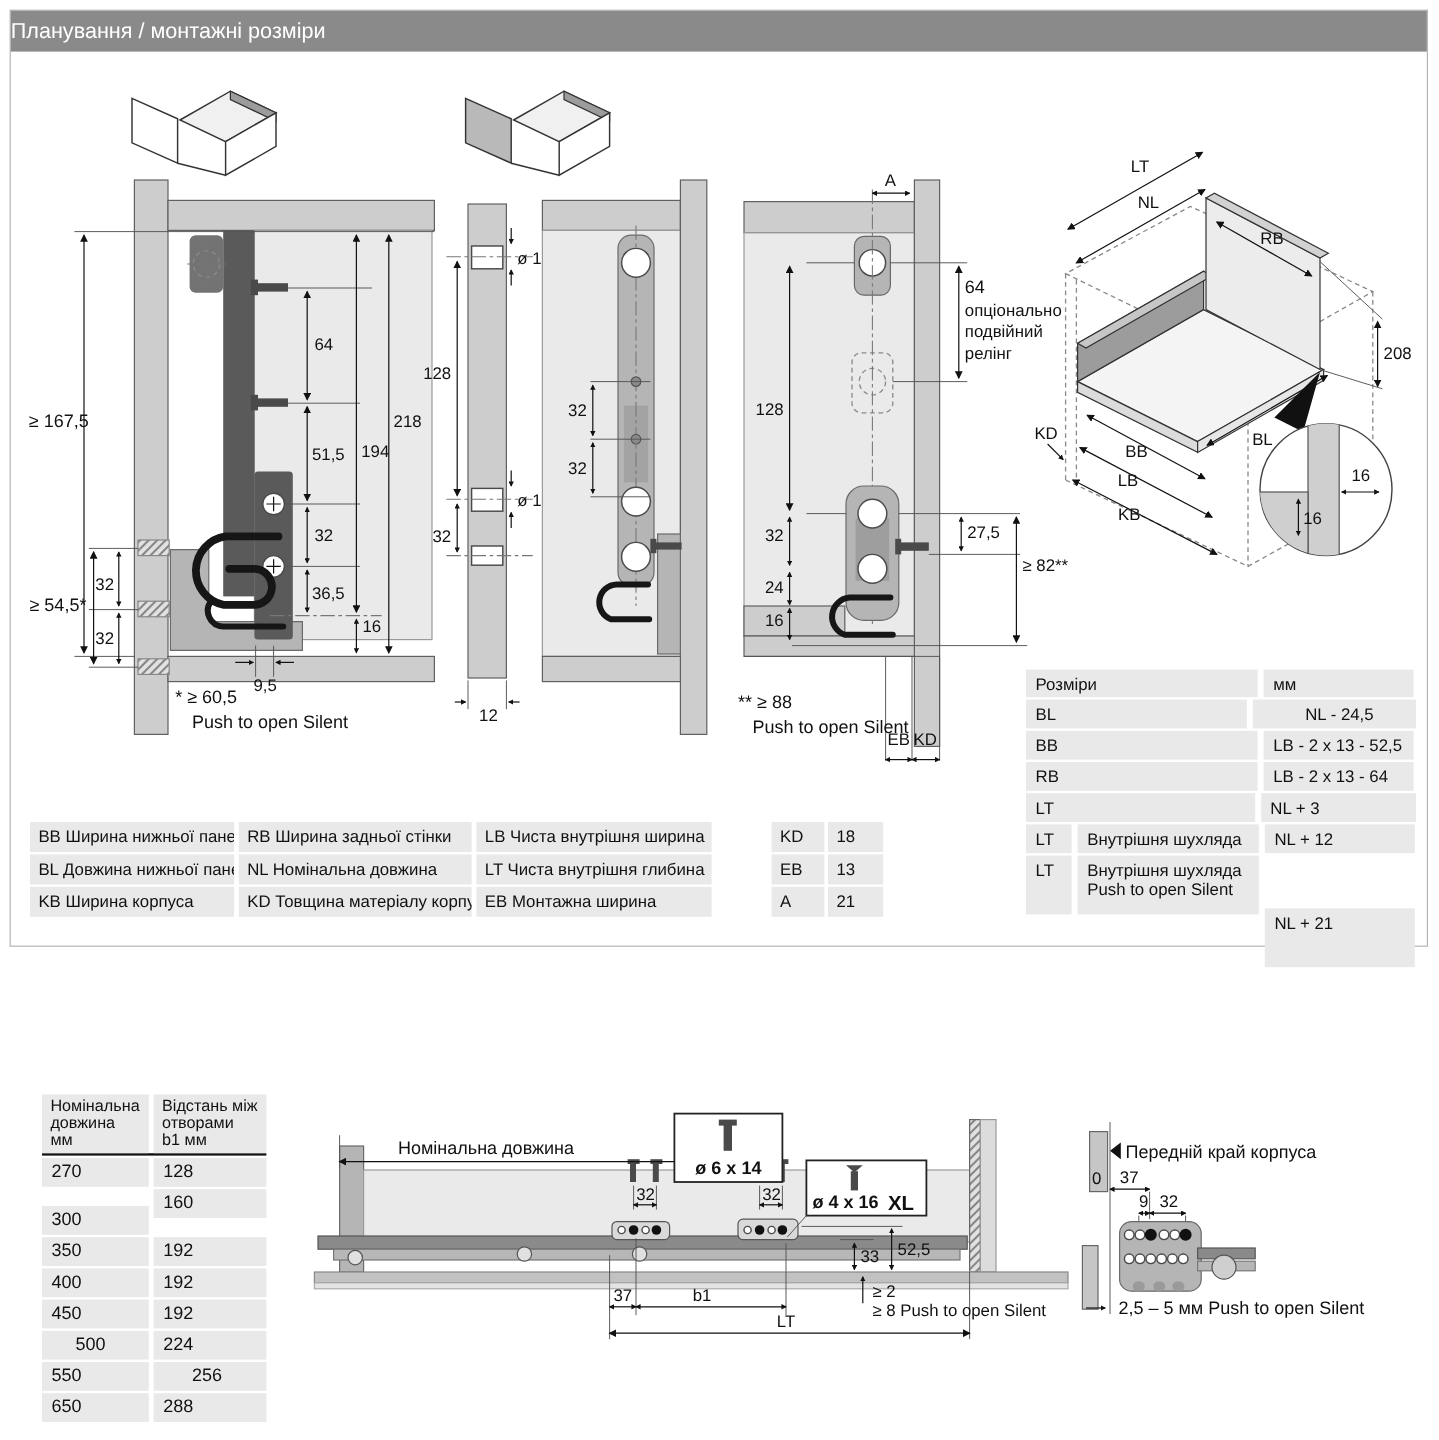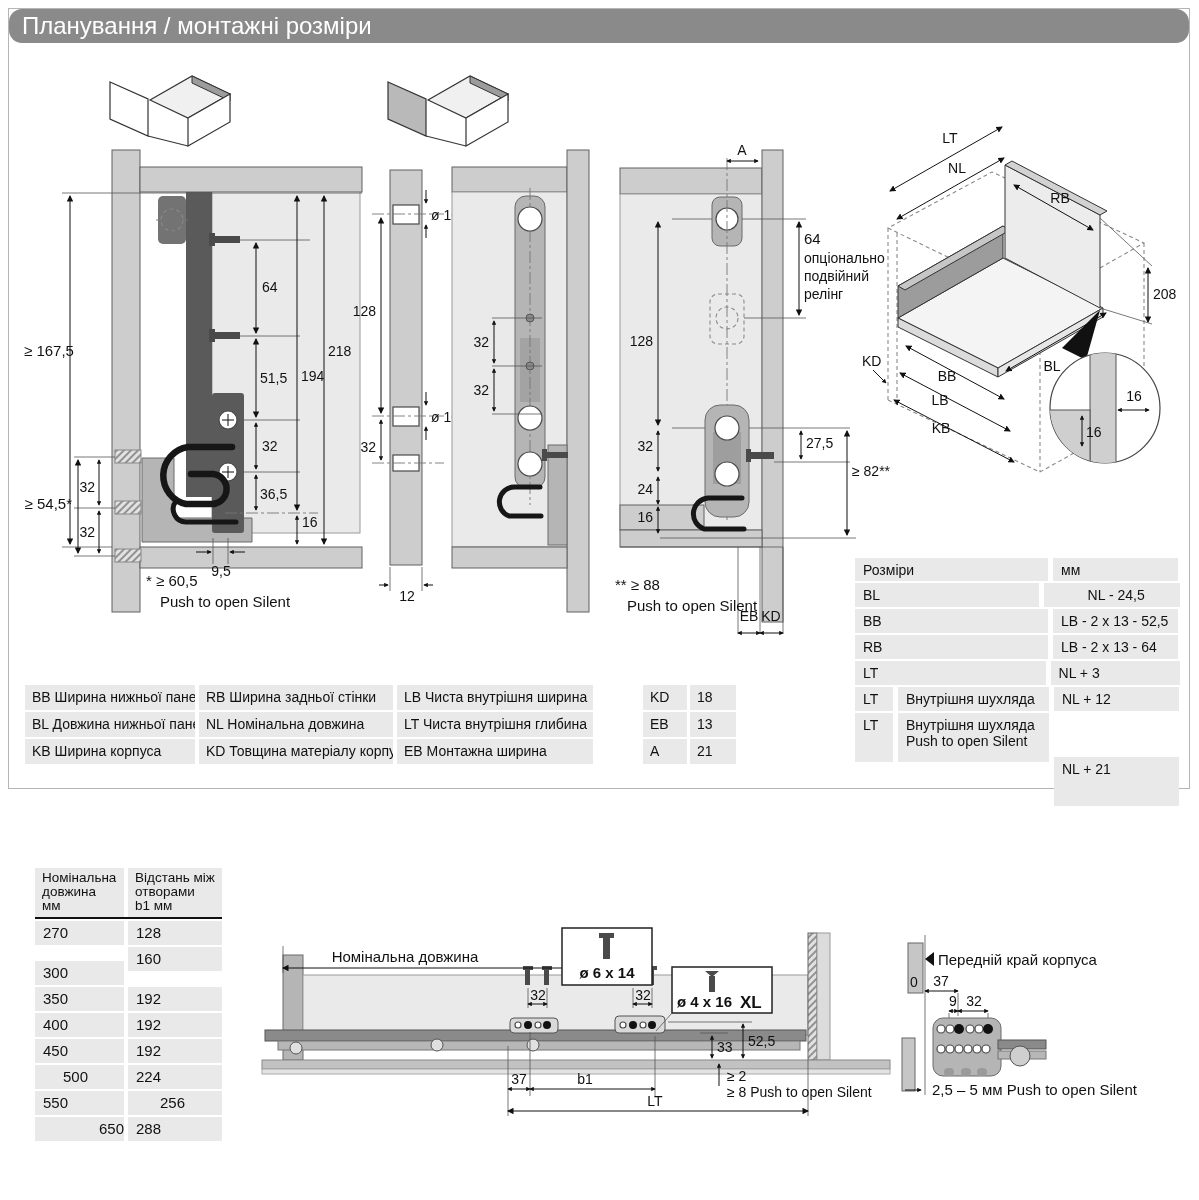--- a/index.html
+++ b/index.html
@@ -1,19 +1,19 @@
 <!DOCTYPE html>
 <html><head>
 <meta charset="utf-8">
 <style>
   html,body{margin:0;padding:0;background:#fff;}
   #page{position:relative;width:1199px;height:1200px;background:#fff;
         font-family:"Liberation Sans",sans-serif;color:#111;overflow:hidden;}
   .sec{position:absolute;left:8px;width:1182px;border:1px solid #b5b5b5;background:#fff;box-sizing:border-box;}
-  .hdr{height:34px;background:#8a8a8a;color:#fff;font-size:24px;line-height:34px;padding-left:13px;border-radius:13px;}
+  .hdr{height:34px;background:#8a8a8a;color:#fff;font-size:18px;line-height:34px;}
   svg{position:absolute;left:0;pointer-events:none;}
   svg text{font-family:"Liberation Sans",sans-serif;font-size:14px;fill:#111;}
   svg .tl{font-size:15px;} svg .tb{font-size:15px;font-weight:bold;} svg .txl{font-size:17px;font-weight:bold;}
   .p1{fill:#cdcdcd;stroke:#606060;stroke-width:1;}
   .p2{fill:#eaeaea;stroke:#9a9a9a;stroke-width:1;}
   .p3{fill:#b5b5b5;stroke:#6a6a6a;stroke-width:1;}
   .dk{fill:#5a5a5a;}
   .wh{fill:#fff;stroke:#4a4a4a;stroke-width:1.2;}
   .thin{stroke:#555;stroke-width:0.8;fill:none;}
   .dim{stroke:#111;stroke-width:1;fill:none;}
@@ -325,21 +325,21 @@
       <div class="dimcell" style="width:38px;height:49px;">LT</div>
       <div class="dimcell" style="width:151px;height:49px;">
         <div>Внутрішня шухляда</div>
         <div>Push to open Silent</div>
       </div>
       <div class="dimcell" style="width:125px;height:49px;margin-top:44px;">NL + 21</div>
     </div>
   </div>
 
 
-  <div class="tblwrap" style="left:35px;top:868px;width:187px;">
+  <div class="tblwrap" style="left:35px;top:912px;width:187px;">
     <div class="s2hdr">
       <div class="s2hc" style="width:89px;">
         <div>Номінальна</div>
         <div>довжина</div>
         <div>мм</div>
       </div>
       <div class="s2hc" style="width:94px;">
         <div>Відстань між</div>
         <div>отворами</div>
         <div>b1 мм</div>
@@ -367,21 +367,21 @@
       </div>
     <div class="s2row">
         <div class="s2c" style="width:89px;height:24px;padding-left:28px;">500</div>
         <div class="s2c" style="width:94px;height:24px;">224</div>
       </div>
     <div class="s2row">
         <div class="s2c" style="width:89px;height:24px;">550</div>
         <div class="s2c" style="width:94px;height:24px;padding-left:32px;">256</div>
       </div>
     <div class="s2row">
-        <div class="s2c" style="width:89px;height:24px;text-align:right;">650</div>
+        <div class="s2c" style="width:89px;height:24px;">650</div>
         <div class="s2c" style="width:94px;height:24px;">288</div>
       </div>
   </div>
 
   <svg width="1199" height="382" viewBox="0 0 1199 382" style="top:818px;">
 
     <g>
       <rect x="283" y="137" width="20" height="105" class="p3"></rect>
       <rect x="303" y="157" width="505" height="60" class="p2"></rect>
       <rect x="808" y="115" width="9" height="127" fill="url(#hat)" stroke="#666"></rect>

